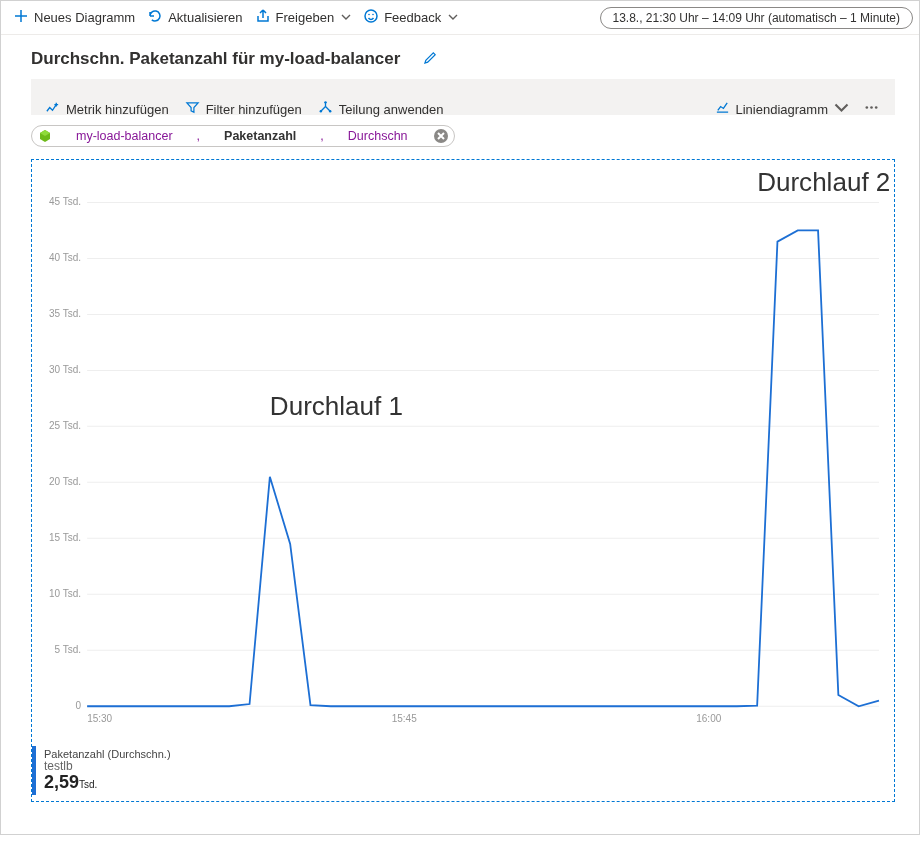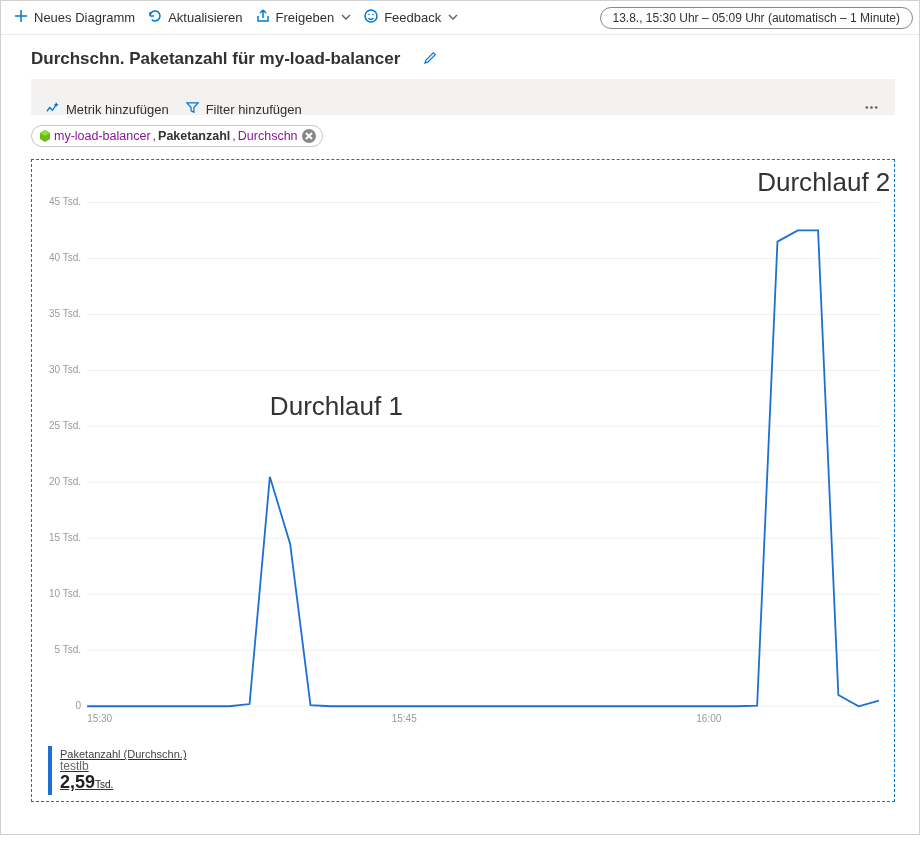--- a/index.html
+++ b/index.html
@@ -24,35 +24,35 @@
   
   .toolbar { display:flex; align-items:center; background:#f3f2f1; height:36px; padding:0 10px 0 6px; margin:0 24px 0 30px; }
   .tbtn { display:inline-flex; align-items:center; gap:6px; padding:4px 8px; cursor:pointer; border-radius:2px; color:#323130;margin-top:24px; }
   .tbtn svg { width:15px; height:15px; }
   .spacer { flex:1; }
   .alert-icon { fill:#0078d4; }
   .more { width:28px; justify-content:center; }
 
   
   .chip-row { padding:10px 0 6px 30px; }
-  .chip { display:inline-flex; align-items:center; gap:2px; border:1px solid #c8c6c4; border-radius:14px; padding:3px 6px 3px 6px; background:#fff; cursor:pointer; font-size:12.5px; }
+  .chip { display:inline-flex; align-items:center; gap:24px; border:1px solid #c8c6c4; border-radius:14px; padding:3px 6px 3px 6px; background:#fff; cursor:pointer; font-size:12.5px; }
   .chip .res-icon { width:14px; height:14px; }
   .chip .purple { color:#881798; }
   .chip .bold { font-weight:600; color:#333; }
   .chip .close { width:14px; height:14px; border-radius:50%; background:#8a8886; display:inline-flex; align-items:center; justify-content:center; margin-left:2px; }
   .chip .close svg { width:8px; height:8px; stroke:#fff; stroke-width:2; }
 
   
   .chart-wrap { margin:6px 24px 10px 30px; border:1px dashed #0078d4; background:#fff; padding:0; position:relative; }
   .chart-inner { position:relative; width:100%; }
   svg.chart { display:block; width:100%; }
   .gridline { stroke:#eee; stroke-width:1; }
   .series-line { fill:none; stroke:#1d6fd4; stroke-width:1.8; }
   .ann { font-size:26px; fill:#333; font-family:inherit; }
-  .legend { position:absolute; left:16px; bottom:6px; border-left:4px solid #1d6fd4; padding:2px 0 2px 8px;text-decoration:underline; }
+  .legend { position:absolute; left:0; bottom:6px; border-left:4px solid #1d6fd4; padding:2px 0 2px 8px; }
   .legend .l1 { font-size:11px; color:#444; }
   .legend .l2 { font-size:12px; color:#666; margin-top:-1px; }
   .legend .lv   { font-size:18px; font-weight:600; color:#222; margin-top:-1px; }
   .legend .lv .unit { font-size:10px; font-weight:400; }
 </style>
 </head>
 <body>
 <div class="frame">
 
 <div class="cmdbar">
@@ -95,21 +95,21 @@
           </svg>
     </span>
     <span>Feedback</span>
     <span class="chev">
       <svg viewBox="0 0 10 10">
             <path d="M1 3l4 4 4-4" stroke="#605e5c" fill="none" stroke-width="1.4"></path>
           </svg>
     </span>
   </div>
   <div class="time-pill">
-    <span>13.8., 15:30 Uhr – 05:09 Uhr (automatisch – 1 Minute)</span>
+    <span>13.8., 21:30 Uhr – 14:09 Uhr (automatisch – 1 Minute)</span>
   </div>
 </div>
 
 <div class="title-row">
   <h1>Durchschn. Paketanzahl für my-load-balancer</h1>
   <span class="pencil">
     <span>
       <svg viewBox="0 0 16 16">
             <path d="M2 14l1-3 8-8 2 2-8 8-3 1zM11 3l2 2" stroke="#0078d4" fill="none" stroke-width="1.3"></path>
           </svg>
@@ -128,21 +128,45 @@
     <span>Metrik hinzufügen</span>
   </div>
   <div class="tbtn">
     <span>
       <svg viewBox="0 0 16 16">
             <path d="M2 3h12l-4.5 5v5l-3-1.5V8L2 3z" stroke="#0078d4" fill="none" stroke-width="1.3"></path>
           </svg>
     </span>
     <span>Filter hinzufügen</span>
   </div>
+  <div class="tbtn">
+    <span>
+      <svg viewBox="0 0 16 16">
+            <path d="M8 2v5M8 7l-5 5M8 7l5 5" stroke="#0078d4" fill="none" stroke-width="1.4"></path>
+            <circle cx="3" cy="12" r="1.3" fill="#0078d4"></circle>
+            <circle cx="13" cy="12" r="1.3" fill="#0078d4"></circle>
+            <circle cx="8" cy="2.5" r="1.3" fill="#0078d4"></circle>
+          </svg>
+    </span>
+    <span>Teilung anwenden</span>
+  </div>
   <div class="spacer"></div>
+  <div class="tbtn">
+    <span>
+      <svg viewBox="0 0 16 16">
+            <path d="M2 13h12M3 11l3-4 3 2 4-6" stroke="#0078d4" fill="none" stroke-width="1.4"></path>
+          </svg>
+    </span>
+    <span>Liniendiagramm</span>
+    <span class="chev">
+      <svg viewBox="0 0 10 10">
+            <path d="M1 3l4 4 4-4" stroke="#605e5c" fill="none" stroke-width="1.4"></path>
+          </svg>
+    </span>
+  </div>
   <div class="tbtn more">
     <span>
       <svg viewBox="0 0 16 16">
             <circle cx="3" cy="8" r="1.4" fill="#605e5c"></circle>
             <circle cx="8" cy="8" r="1.4" fill="#605e5c"></circle>
             <circle cx="13" cy="8" r="1.4" fill="#605e5c"></circle>
           </svg>
     </span>
   </div>
 </div>

